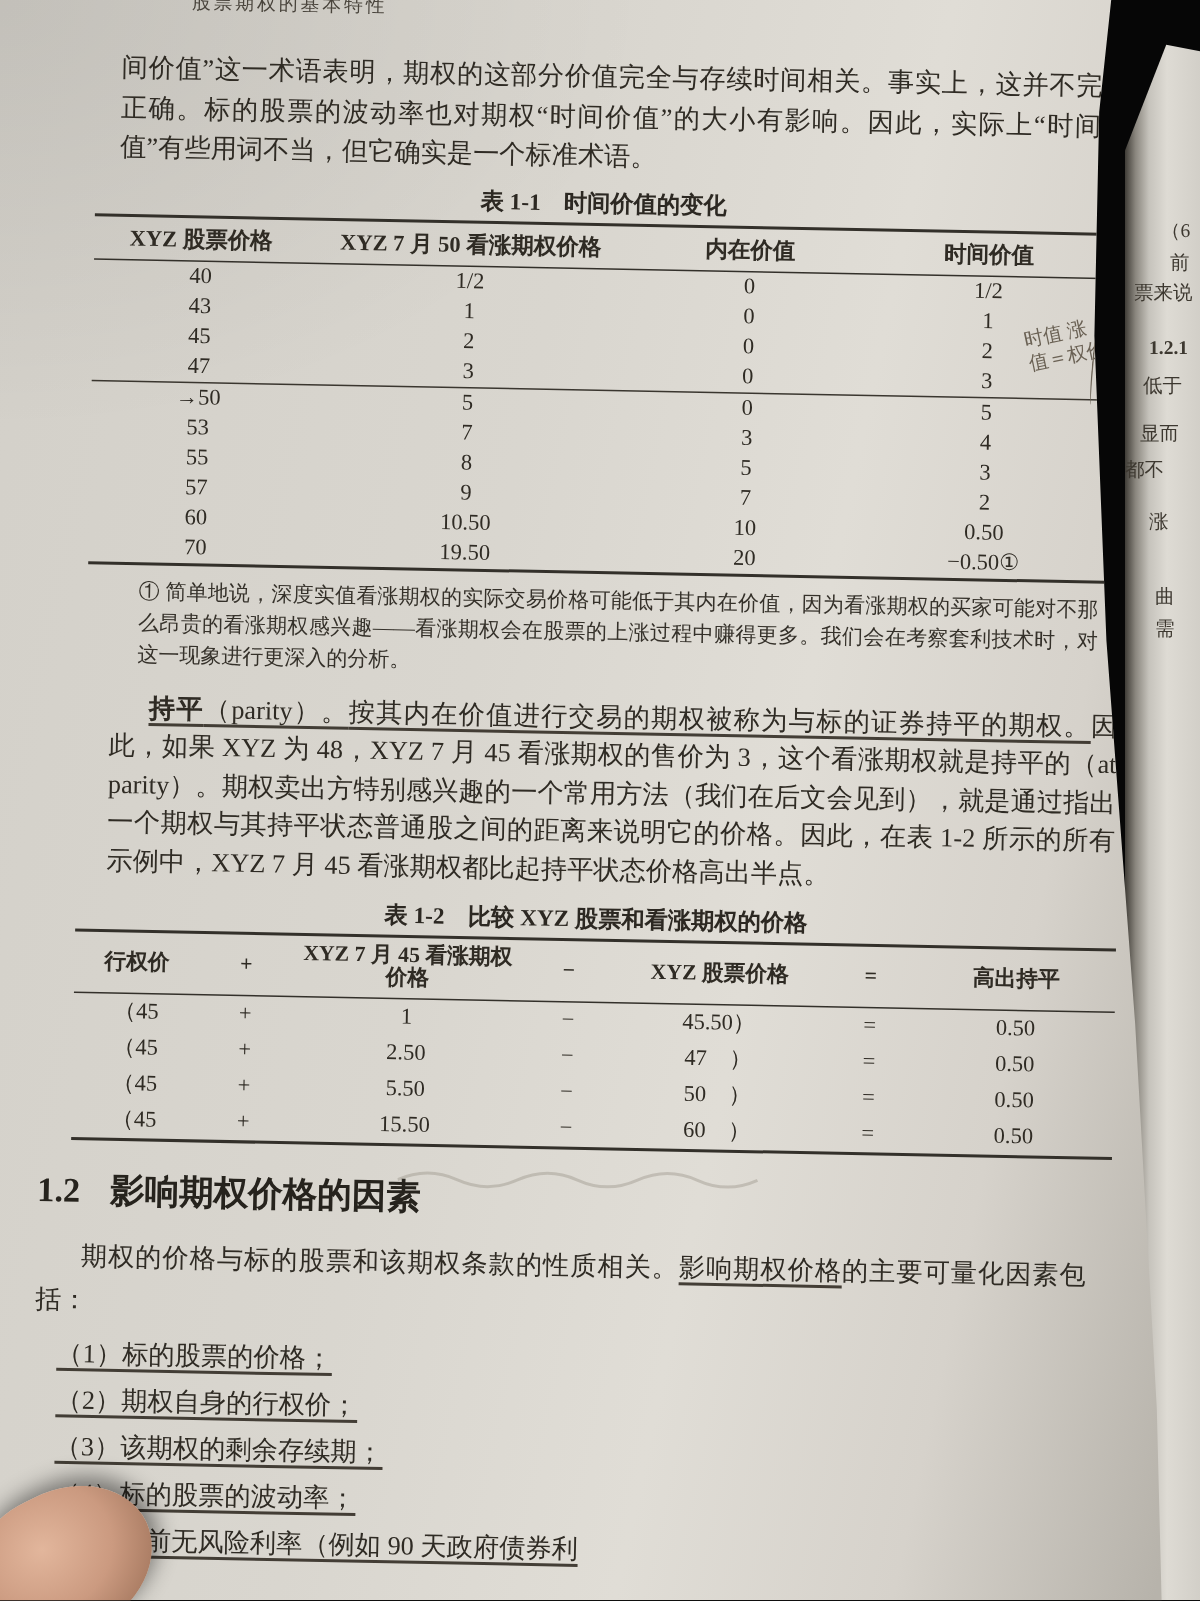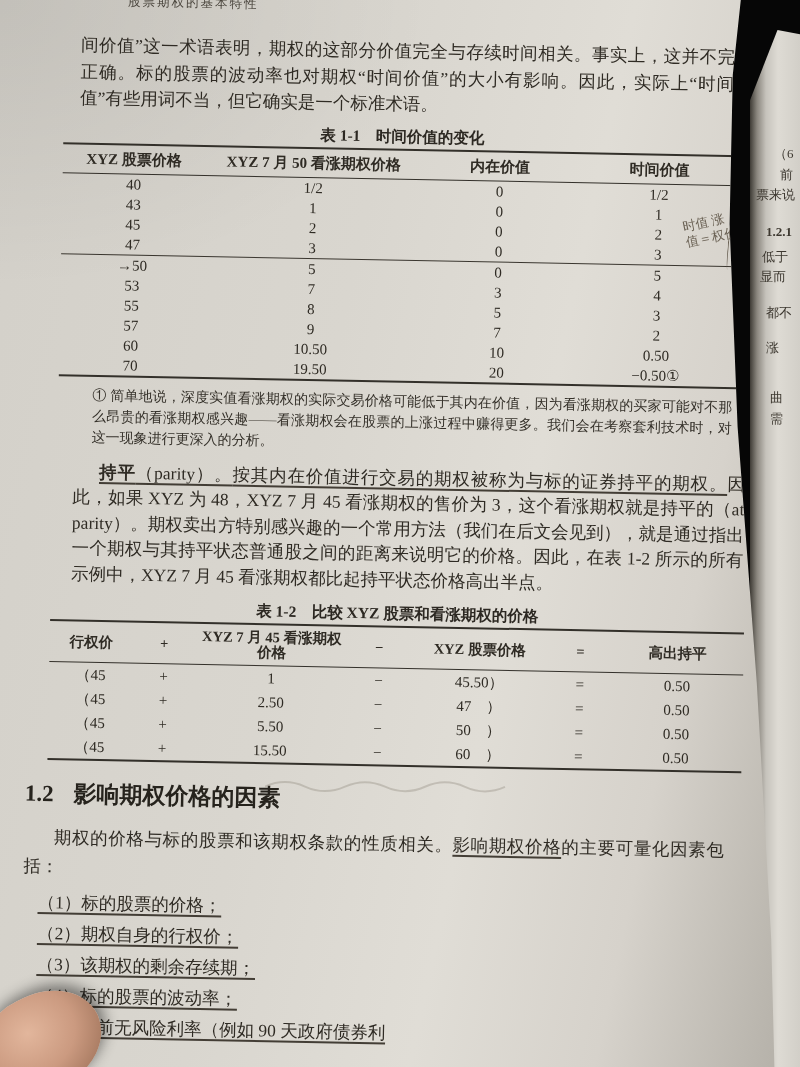--- a/index.html
+++ b/index.html
@@ -72,22 +72,22 @@
 <body>
 
 <div class="photo">
 
   <div class="next-page">
     <span class="frag" style="top:145px;left:24px">（6</span>
     <span class="frag" style="top:166px;left:30px">前</span>
     <span class="frag" style="top:186px;left:6px">票来说</span>
     <span class="frag b" style="top:224px;left:16px">1.2.1</span>
     <span class="frag" style="top:248px;left:12px">低于</span>
-    <span class="frag" style="top:268px;left:10px">显而</span>
-    <span class="frag" style="top:304px;left:16px">都不</span>
+    <span class="frag" style="top:280px;left:10px">显而</span>
+    <span class="frag" style="top:304px;left:0">都不</span>
     <span class="frag" style="top:339px;left:16px">涨</span>
     <span class="frag" style="top:389px;left:20px">曲</span>
     <span class="frag" style="top:410px;left:20px">需</span>
   </div>
 
   <div class="main-page">
     <div class="content">
 
       <div class="running-header">股票期权的基本特性</div>
 

